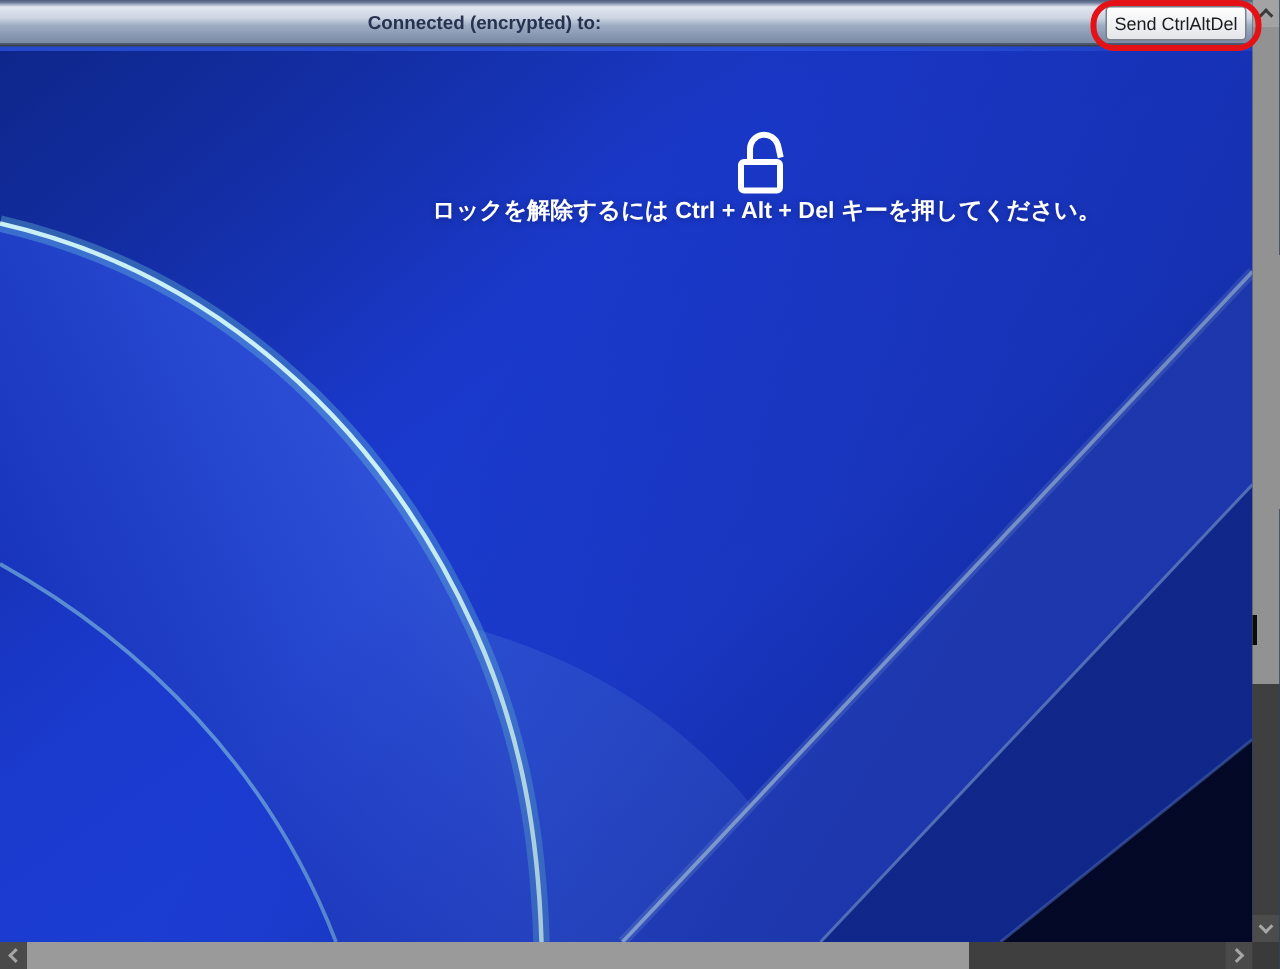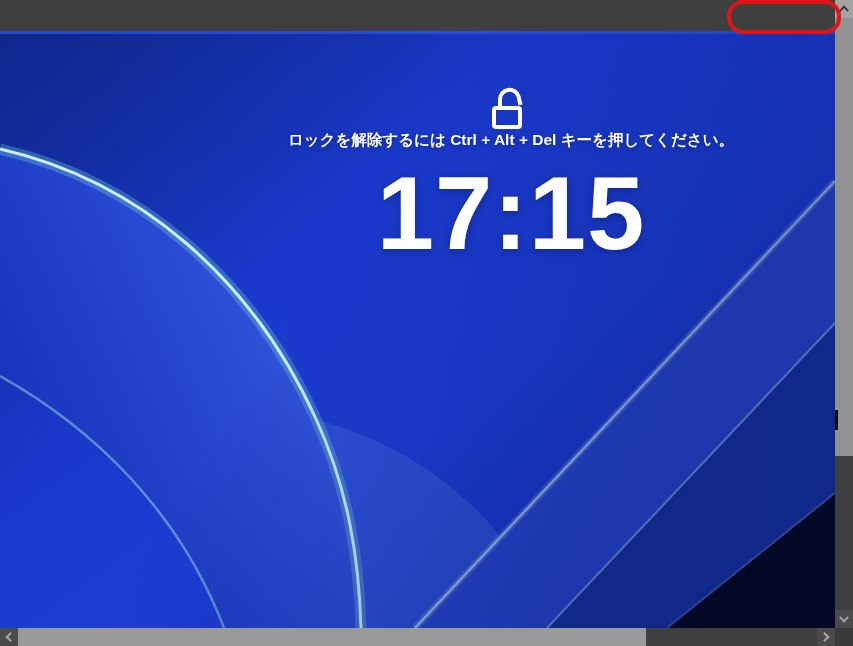--- a/index.html
+++ b/index.html
@@ -76,20 +76,24 @@
   .chev.up    { border-color:#3a3a3a; transform:translate(-50%,-30%) rotate(-45deg); }
   .chev.down  { border-color:#a6a6a6; transform:translate(-50%,-70%) rotate(135deg); }
   .chev.left  { border-color:#a6a6a6; transform:translate(-30%,-50%) rotate(225deg); }
   .chev.right { border-color:#a6a6a6; transform:translate(-70%,-50%) rotate(45deg); }
 </style>
 </head>
 <body>
 
 <div class="stage">
 
+  <div class="titlebar">
+    <div class="titlebar-title">Connected (encrypted) to:</div>
+    <button class="cad-button">Send CtrlAltDel</button>
+  </div>
   <div class="annotation"></div>
 
   <div class="viewport">
 
     <svg class="wallpaper" viewBox="0 0 835 597" preserveAspectRatio="none">
       <defs>
         <linearGradient id="gBase" x1="0%" y1="0%" x2="100%" y2="100%">
           <stop offset="0" stop-color="#14309f"></stop>
           <stop offset="0.35" stop-color="#1a39cb"></stop>
           <stop offset="0.6" stop-color="#1c3ed4"></stop>
@@ -147,21 +151,20 @@
       <rect x="0" y="0" width="835" height="597" fill="url(#gRight)"></rect>
     </svg>
 
     <svg class="lock-icon" width="42" height="46" viewBox="0 0 42 46">
       <rect x="4" y="24" width="26" height="19" rx="2" fill="none" stroke="#ffffff" stroke-width="4"></rect>
       <path d="M10,24 L10,15.5 A9.5,9.5 0 0 1 28.6,12.6 L30.5,21" fill="none" stroke="#ffffff" stroke-width="4"></path>
     </svg>
 
     <div class="lock-instruction">ロックを解除するには Ctrl + Alt + Del キーを押してください。</div>
 
-    <div class="clock-time">17:15</div>
 
   </div>
 
   <div class="vscroll">
     <div class="btn-up">
       <span class="chev up"></span>
     </div>
     <div class="thumb"></div>
     <div class="tick"></div>
     <div class="btn-down">

